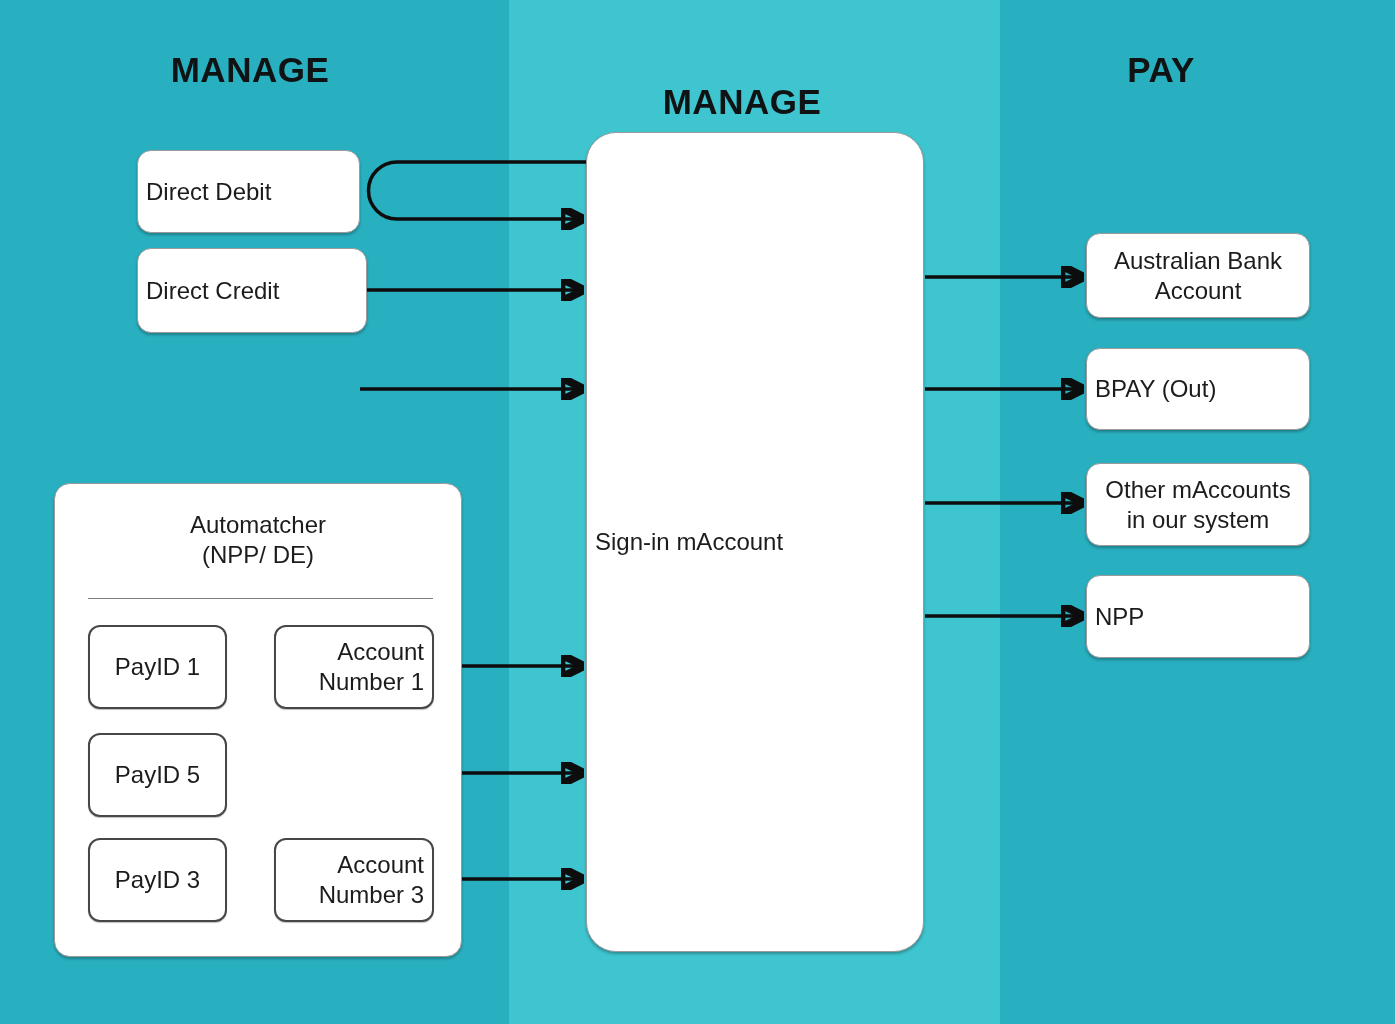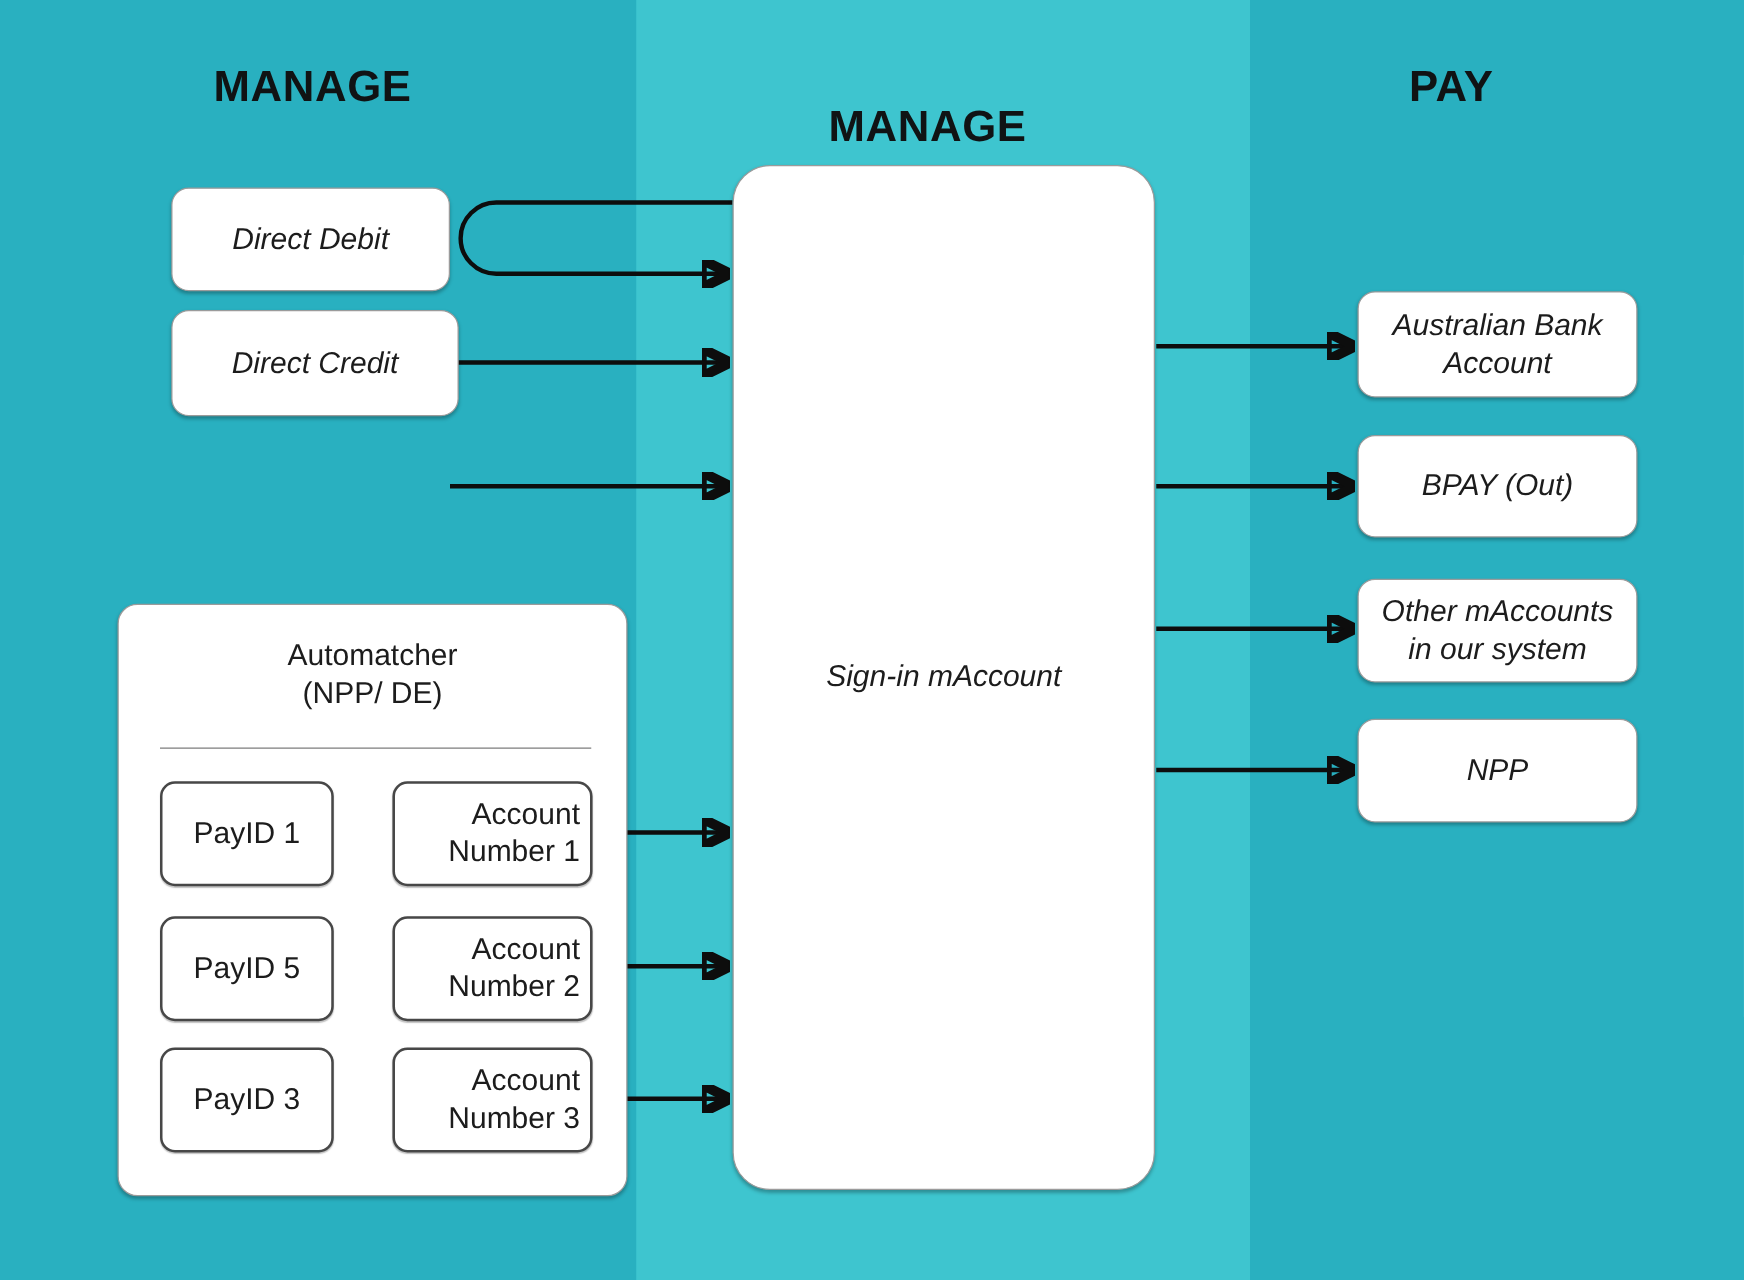--- a/index.html
+++ b/index.html
@@ -43,26 +43,24 @@
   #header-pay{left:1011px;}
 
   .node{
     position:absolute;
     background:var(--box-bg);
     border:1px solid var(--box-border);
     border-radius:14px;
     box-shadow:0 2px 3px rgba(0,0,0,.28);
     display:flex;
     align-items:center;
-    justify-content:center;
     text-align:center;
     font-size:24px;
     line-height:30px;
-    padding:0 18px;
-    font-style:italic;
+    padding:0 8px;
   }
 
   
   #node-direct-debit {left:137px;top:150px;width:223px;height:83px;}
   #node-direct-credit{left:137px;top:248px;width:230px;height:85px;}
   #node-bpay-in      {left:137px;top:345px;width:223px;height:85px;}
 
   
   #node-signin-maccount{left:586px;top:132px;width:338px;height:820px;border-radius:30px;}
 
@@ -73,21 +71,20 @@
   #node-npp       {left:1086px;top:575px;width:224px;height:83px;}
 
   
   #automatcher{
     position:absolute;
     left:54px;top:483px;width:408px;height:474px;
     background:var(--box-bg);
     border:1px solid var(--box-border);
     border-radius:16px;
     box-shadow:0 2px 3px rgba(0,0,0,.28);
-    margin-left:40px;
   }
   #automatcher .am-title{
     position:absolute;
     top:26px;left:0;width:100%;
     text-align:center;
     font-size:24px;
     line-height:30px;
   }
   #automatcher .am-divider{
     position:absolute;
@@ -180,23 +177,20 @@
     <div class="inner-node payid-node row-0">
       <span>PayID 1</span>
     </div>
     <div class="inner-node account-node row-0">
       <span>Account Number 1</span>
     </div>
 
     <div class="inner-node payid-node row-1">
       <span>PayID 5</span>
     </div>
-    <div class="inner-node account-node row-1">
-      <span>Account Number 2</span>
-    </div>
 
     <div class="inner-node payid-node row-2">
       <span>PayID 3</span>
     </div>
     <div class="inner-node account-node row-2">
       <span>Account Number 3</span>
     </div>
   </div>
 
   <div class="node" id="node-signin-maccount">

